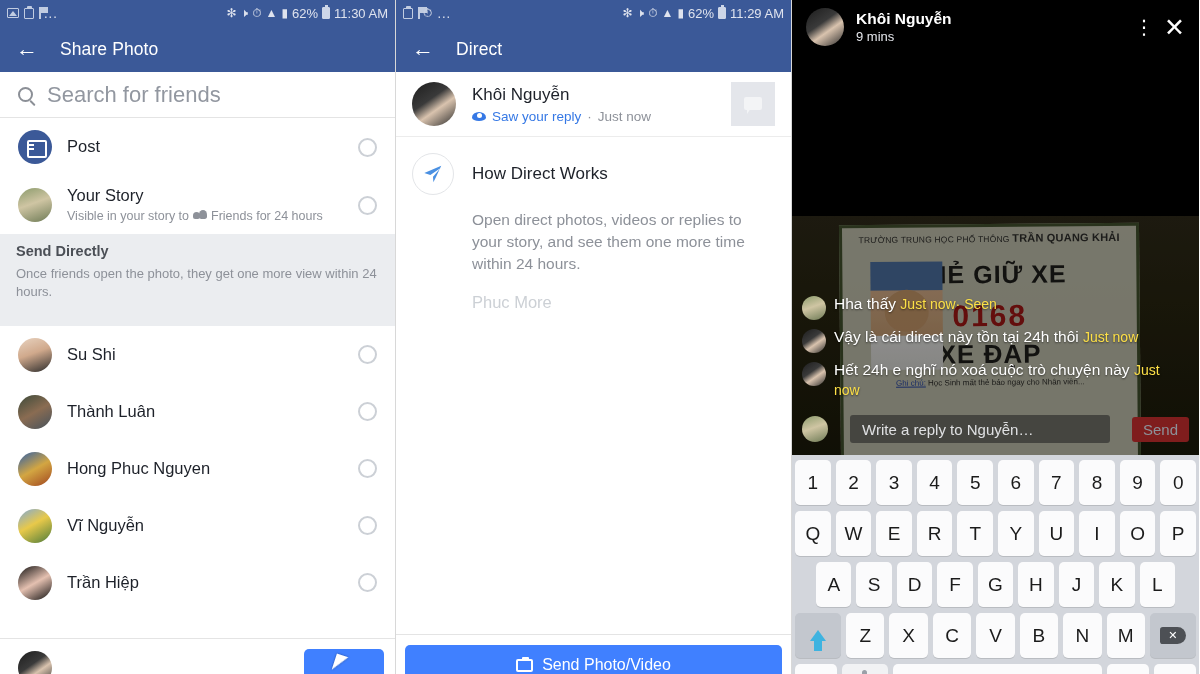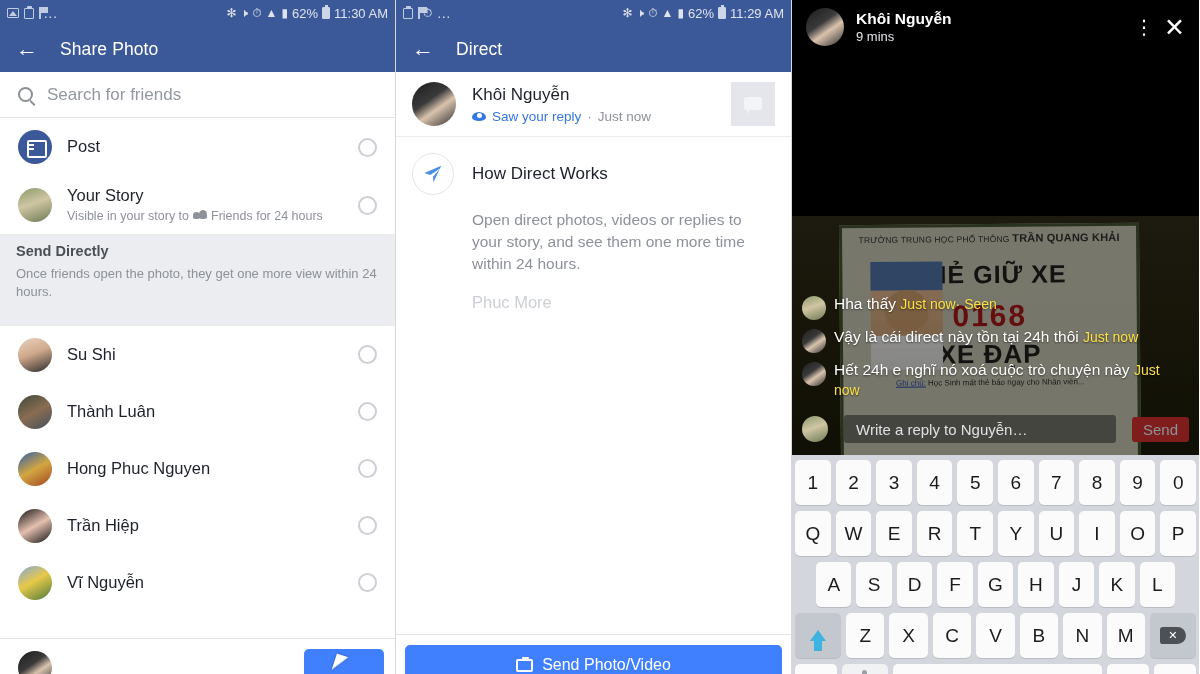--- a/index.html
+++ b/index.html
@@ -54,21 +54,21 @@
   }
   .searchrow .mag {
     width: 15px; height: 15px; border: 2px solid #8b8f96; border-radius: 50%;
     position: relative; flex: none;
   }
   .searchrow .mag:after {
     content:""; position:absolute; right:-5px; bottom:-4px; width:7px; height:2px;
     background:#8b8f96; transform: rotate(45deg); border-radius: 1px;
   }
   .searchrow input {
-    border: none; outline: none; font-size: 17px; color: #1d2129;
+    border: none; outline: none; font-size: 22px; color: #1d2129;
     font-family: inherit; width: 100%; background: transparent;
   }
   .searchrow input::placeholder { color: #9297a0; }
 
   
   .row { display: flex; align-items: center; padding: 0 18px; height: 52px; gap: 15px; }
   .row .av { width: 34px; height: 34px; border-radius: 50%; flex: none; overflow: hidden; position: relative; }
   .row .txt { flex: 1; min-width: 0; }
   .row .nm { font-size: 16.5px; color: #1d2129; line-height: 1.18; white-space: nowrap; }
   .row .nm.bold { font-weight: bold; }
@@ -185,21 +185,21 @@
   .card .face:after{content:"";position:absolute;left:14px;top:28px;width:44px;height:42px;background:#c8996c;border-radius:50% 50% 46% 46%;}
   .photo-dark { position:absolute; inset:0; background: rgba(0,0,0,.30); }
 
   .msgs { position:absolute; left: 0; right: 0; top: 294px; z-index: 4; padding: 0 10px; }
   .msg { display:flex; align-items: flex-start; gap: 8px; margin-bottom: 7px; }
   .msg .av { width: 24px; height: 24px; border-radius: 50%; overflow:hidden; flex:none; margin-top:2px;}
   .msg .body { color:#fff; font-size: 15.5px; line-height: 1.3; text-shadow: 0 1px 2px rgba(0,0,0,.55); }
   .msg .body .ts { color: #fde047; font-size: 14px; }
 
   .replybar { position:absolute; left: 0; right: 0; top: 415px; z-index: 4; display:flex; align-items:center;
-              padding: 0 10px; gap: 16px; }
+              padding: 0 10px; gap: 22px; }
   .replybar .av { width: 26px; height: 26px; border-radius: 50%; overflow:hidden; flex:none;}
   .replybar .field {
     flex: 1; height: 28px; background: rgba(30,30,30,.55); border-radius: 3px;
     display:flex; align-items:center; padding: 0 12px; color:#dfe0e2; font-size: 15px;
   }
   .replybar .send {
     background: #7f1d1d; color: #8d9199; font-size: 15px; border-radius: 3px;
     padding: 4px 11px; flex: none;
   }
 
@@ -307,28 +307,28 @@
       <span class="radio"></span>
     </div>
 
     <div class="row" style="height:57px">
       <span class="av a-hong"></span>
       <span class="txt"><span class="nm">Hong Phuc Nguyen</span></span>
       <span class="radio"></span>
     </div>
 
     <div class="row" style="height:57px">
+      <span class="av a-vi"></span>
+      <span class="txt"><span class="nm">Vĩ Nguyễn</span></span>
+      <span class="radio"></span>
+    </div>
+
+    <div class="row" style="height:57px">
       <span class="av a-tran"></span>
       <span class="txt"><span class="nm">Trần Hiệp</span></span>
-      <span class="radio"></span>
-    </div>
-
-    <div class="row" style="height:57px">
-      <span class="av a-vi"></span>
-      <span class="txt"><span class="nm">Vĩ Nguyễn</span></span>
       <span class="radio"></span>
     </div>
 
     <div class="p1-bottom">
       <span class="partial-av a-khoi"></span>
       <span class="fab"></span>
       <span class="cursor"></span>
     </div>
   </div>
 

